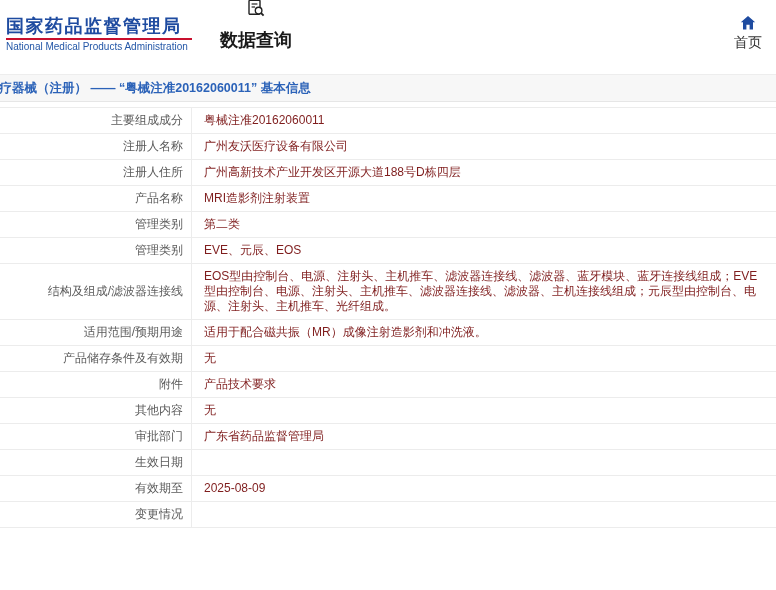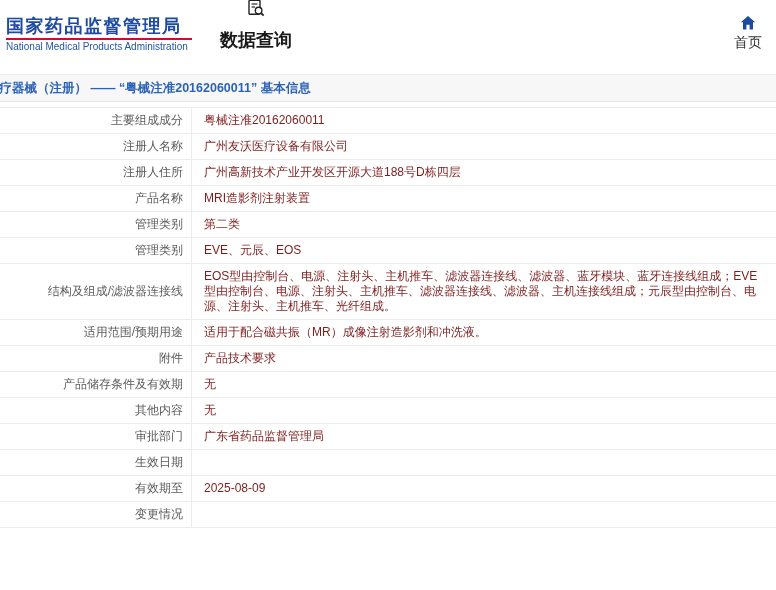--- a/index.html
+++ b/index.html
@@ -122,27 +122,27 @@
     <td class="label">结构及组成/滤波器连接线</td>
     <td class="value">EOS型由控制台、电源、注射头、主机推车、滤波器连接线、滤波器、蓝牙模块、蓝牙连接线组成；EVE型由控制台、电源、注射头、主机推车、滤波器连接线、滤波器、主机连接线组成；元辰型由控制台、电源、注射头、主机推车、光纤组成。</td>
   </tr>
 
   <tr>
     <td class="label">适用范围/预期用途</td>
     <td class="value">适用于配合磁共振（MR）成像注射造影剂和冲洗液。</td>
   </tr>
 
   <tr>
-    <td class="label">附件</td>
-    <td class="value">产品技术要求</td>
+    <td class="label">产品储存条件及有效期</td>
+    <td class="value">无</td>
   </tr>
 
   <tr>
-    <td class="label">产品储存条件及有效期</td>
-    <td class="value">无</td>
+    <td class="label">附件</td>
+    <td class="value">产品技术要求</td>
   </tr>
 
   <tr>
     <td class="label">其他内容</td>
     <td class="value">无</td>
   </tr>
 
 
   <tr>
     <td class="label">审批部门</td>

